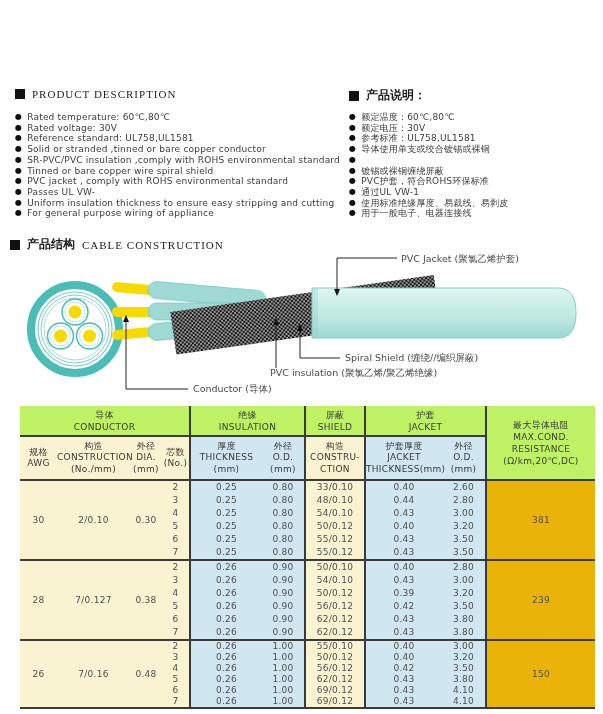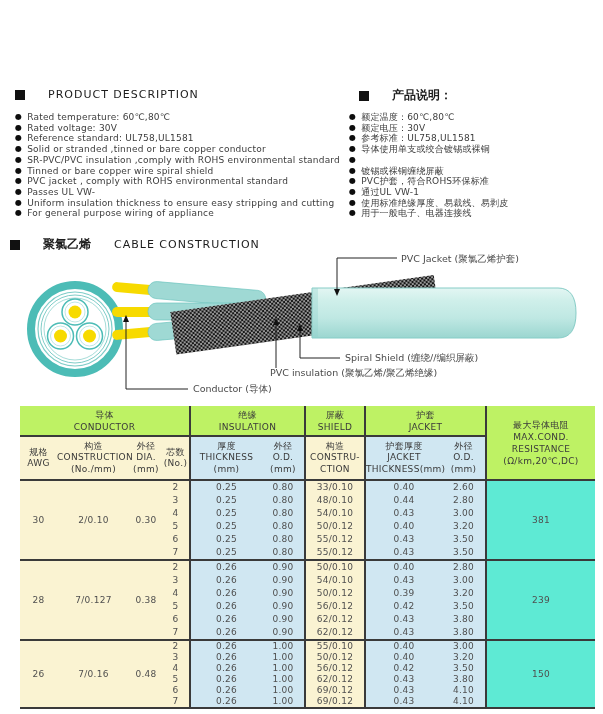--- a/index.html
+++ b/index.html
@@ -2,21 +2,21 @@
 <html><head>
 <meta charset="utf-8">
 <style>
   * { margin:0; padding:0; box-sizing:border-box; }
   html,body { width:603px; height:714px; }
   body {
     position:relative; overflow:hidden; background:#ffffff;
     font-family:"DejaVu Sans","Liberation Sans",sans-serif; color:#333;
   }
   
-  .sec-head { position:absolute; display:flex; align-items:center; gap:23px; white-space:nowrap; }
+  .sec-head { position:absolute; display:flex; align-items:center; gap:7px; white-space:nowrap;font-family:Liberation Serif, serif; }
   .sq { width:10px; height:10px; background:#111; flex:0 0 auto; }
   .sec-title-en { font-size:11px; letter-spacing:1px; color:#1c1c1c; }
   .sec-title-cn { font-size:12px; font-weight:bold; color:#1c1c1c; }
   
   .bullets { position:absolute; }
   .bullet-row { display:flex; gap:5px; font-size:9px; line-height:10.7px; color:#3c3c3c; letter-spacing:0.2px; white-space:nowrap; }
   .bullet-dot { font-size:8px; line-height:10.7px; color:#0d0d0d; }
   
   #diagram { position:absolute; left:0; top:252px; width:499px; height:150px; }
   #diagram svg { position:absolute; left:0; top:0; }
@@ -26,21 +26,21 @@
   #cable-print b { font-size:10px; font-weight:900; letter-spacing:-0.5px; padding:0 2px; color:#5c736f; }
   
   #spec-table-wrap { position:absolute; left:20px; top:406px; }
   table { border-collapse:collapse; table-layout:fixed; width:575px; }
   td { text-align:center; vertical-align:middle; font-size:9px; color:#4f4f4f; padding:0; letter-spacing:0.3px; }
   .ghead td { height:30px; line-height:12px; color:#3a3a3a; border-bottom:2px solid #3a3a3a; background:#bef264; }
   .shead td { height:44px; line-height:11.5px; color:#3a3a3a; border-bottom:2px solid #3a3a3a; }
   .vr { border-right:2px solid #3a3a3a; }
   td.cream { background:#faf3d2; }
   td.blue  { background:#d0e7f2; }
-  td.white { background:#5eead4; }
+  td.white { background:#eab308; }
   tbody td { line-height:13px; }
   tr.g3 td { line-height:11px; }
   tr.last td, td.span { border-bottom:2px solid #3a3a3a; }
   .res-head { background:#fff; line-height:12px; }
 </style>
 </head>
 <body>
 
 <div class="sec-head" style="left:15px; top:88px;">
   <span class="sq"></span>
@@ -82,21 +82,21 @@
     <div class="bullet-row">
       <span class="bullet-dot">●</span>
       <span>Uniform insulation thickness to ensure easy stripping and cutting</span>
     </div>
     <div class="bullet-row">
       <span class="bullet-dot">●</span>
       <span>For general purpose wiring of appliance</span>
     </div>
   </div>
 
-<div class="sec-head" style="left:359px; top:87px;text-align:right;">
+<div class="sec-head" style="left:349px; top:87px;text-align:right;">
   <span class="sq"></span>
   <span class="sec-title-cn">产品说明：</span>
 </div>
 <div class="bullets" style="left:349px; top:112px; width:250px;">
     <div class="bullet-row">
       <span class="bullet-dot">●</span>
       <span>额定温度：60℃,80℃</span>
     </div>
     <div class="bullet-row">
       <span class="bullet-dot">●</span>
@@ -130,21 +130,21 @@
       <span>使用标准绝缘厚度、易裁线、易剥皮</span>
     </div>
     <div class="bullet-row">
       <span class="bullet-dot">●</span>
       <span>用于一般电子、电器连接线</span>
     </div>
   </div>
 
 <div class="sec-head" style="left:10px; top:236px;">
   <span class="sq"></span>
-  <span class="sec-title-cn">聚氯乙烯</span>
+  <span class="sec-title-cn">产品结构</span>
   <span class="sec-title-en">CABLE CONSTRUCTION</span>
 </div>
 
 <div id="diagram">
   <svg width="603" height="150" viewBox="0 252 603 150">
     <defs>
       <pattern id="braid" width="4" height="4" patternUnits="userSpaceOnUse">
         <rect width="4" height="4" fill="#161616"></rect>
         <path d="M0,4 L4,0 M0,0 L4,4" stroke="#cfcfcf" stroke-width="0.7"></path>
       </pattern>

